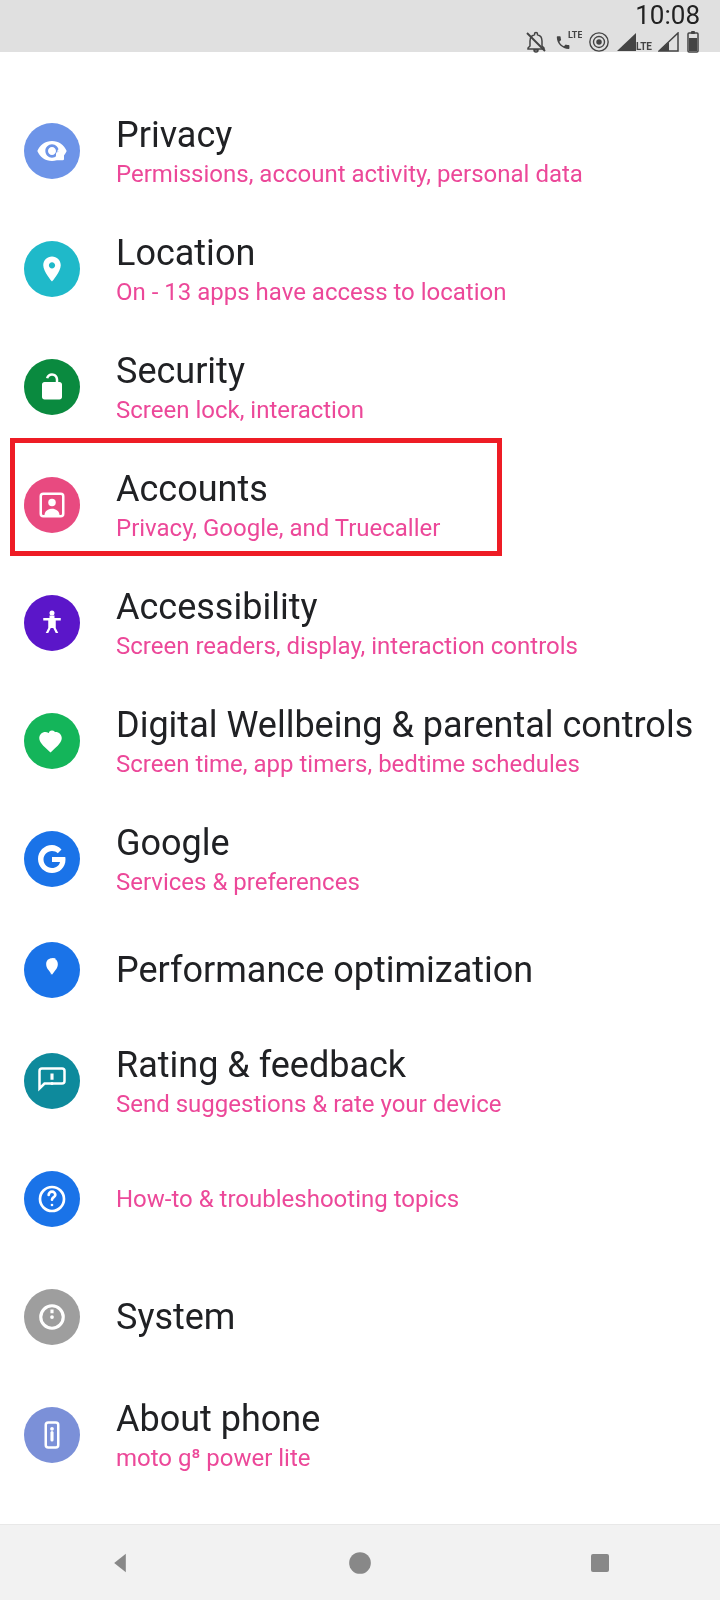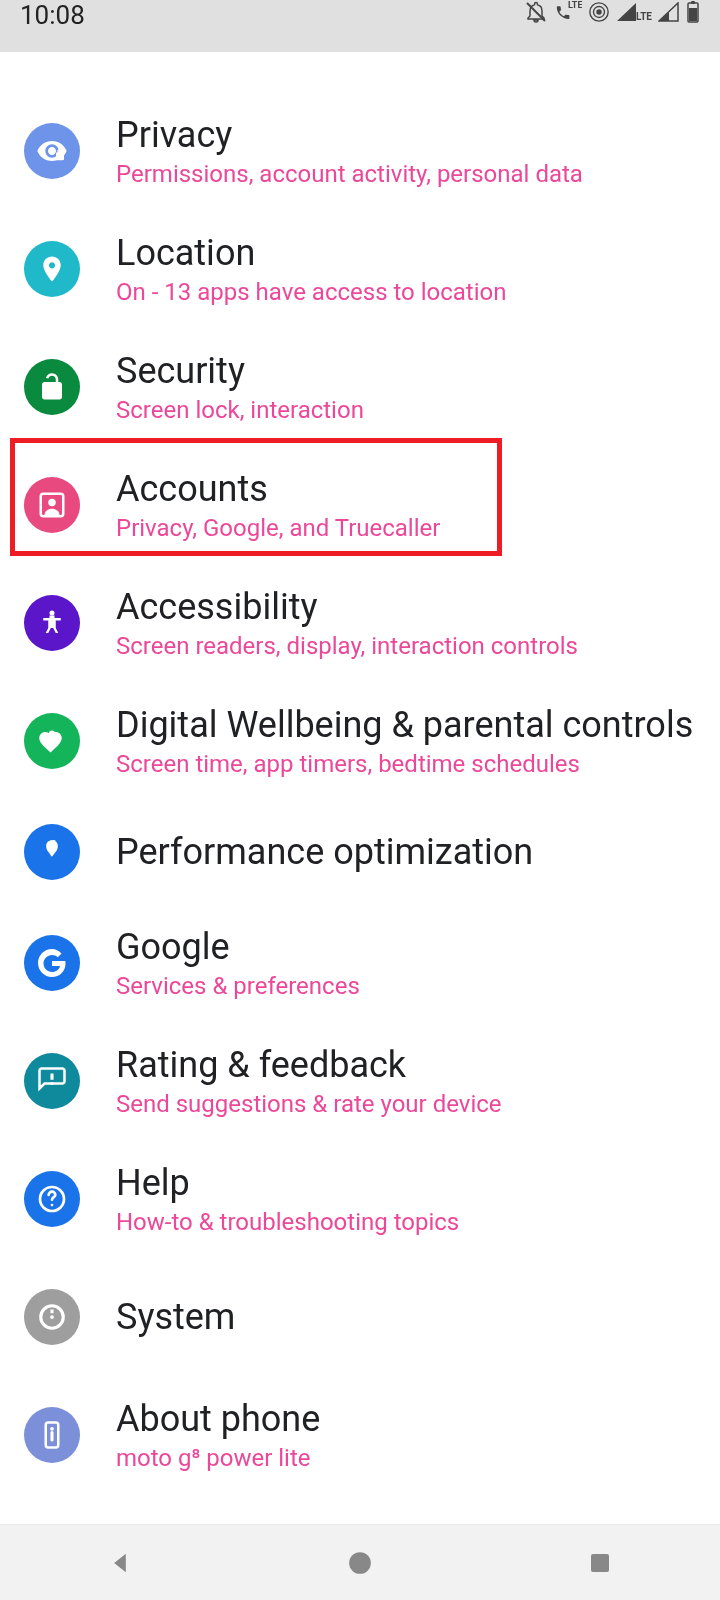--- a/index.html
+++ b/index.html
@@ -8,23 +8,24 @@
       height: 1600px;
       font-family: Roboto, -apple-system, sans-serif;
       background: #ffffff;
       overflow: hidden;
       position: relative;
     }
     .status-bar {
       height: 52px;
       background: #e0e0e0;
       display: flex;
-      align-items: flex-start;
+      align-items: flex-end;
       justify-content: space-between;
       padding: 0 20px;
+      flex-direction: column;
     }
     .status-time {
       font-size: 26px;
       color: #222;
       font-weight: 400;
     }
     .status-icons {
       display: flex;
       align-items: center;
       gap: 6px;
@@ -217,46 +218,46 @@
           <circle cx="12" cy="6" r="2.5"></circle>
           <path d="M12 21.35l-1.45-1.32C5.4 15.36 2 12.28 2 8.5 2 5.42 4.42 3 7.5 3c1.74 0 3.41.81 4.5 2.09C13.09 3.81 14.76 3 16.5 3 19.58 3 22 5.42 22 8.5c0 3.78-3.4 6.86-8.55 11.54L12 21.35z" transform="translate(0,2) scale(0.9)"></path>
         </svg>
     </div>
     <div class="item-text">
       <span class="item-title">Digital Wellbeing &amp; parental controls</span>
       <span class="item-subtitle">Screen time, app timers, bedtime schedules</span>
     </div>
   </div>
 
+  <div class="setting-item">
+    <div class="icon-circle" style="background:#fff;border:0">
+      <svg width="56" height="56" viewBox="0 0 56 56">
+          <circle cx="28" cy="28" r="28" fill="#1a73e8"></circle>
+          <path d="M28 14c-7.73 0-14 6.27-14 14s6.27 14 14 14c7.5 0 13.5-5.3 13.5-13.5 0-.9-.08-1.77-.23-2.6H28v5h8c-.7 3.5-3.8 6-8 6-4.7 0-8.5-3.8-8.5-8.5s3.8-8.5 8.5-8.5c2.3 0 4.3.9 5.8 2.3l3.7-3.7C34.7 15.6 31.5 14 28 14z" fill="#fff"></path>
+        </svg>
+    </div>
+    <div class="item-text">
+      <span class="item-title">Google</span>
+      <span class="item-subtitle">Services &amp; preferences</span>
+    </div>
+  </div>
+
   <div class="setting-item no-subtitle">
     <div class="icon-circle" style="background:#1a73e8">
       <svg width="28" height="28" viewBox="0 0 24 24" fill="#fff">
           <path d="M12 2L8 10h3v6l5-8h-3l2-6z"></path>
           <path d="M12 2c-3 0-5 2-5 5 0 2 1 4 2 5l3 4 3-4c1-1 2-3 2-5 0-3-2-5-5-5z"></path>
         </svg>
     </div>
     <div class="item-text">
       <span class="item-title">Performance optimization</span>
     </div>
   </div>
 
   <div class="setting-item">
-    <div class="icon-circle" style="background:#fff;border:0">
-      <svg width="56" height="56" viewBox="0 0 56 56">
-          <circle cx="28" cy="28" r="28" fill="#1a73e8"></circle>
-          <path d="M28 14c-7.73 0-14 6.27-14 14s6.27 14 14 14c7.5 0 13.5-5.3 13.5-13.5 0-.9-.08-1.77-.23-2.6H28v5h8c-.7 3.5-3.8 6-8 6-4.7 0-8.5-3.8-8.5-8.5s3.8-8.5 8.5-8.5c2.3 0 4.3.9 5.8 2.3l3.7-3.7C34.7 15.6 31.5 14 28 14z" fill="#fff"></path>
-        </svg>
-    </div>
-    <div class="item-text">
-      <span class="item-title">Google</span>
-      <span class="item-subtitle">Services &amp; preferences</span>
-    </div>
-  </div>
-
-  <div class="setting-item">
     <div class="icon-circle" style="background:#0e8a9c">
       <svg width="30" height="30" viewBox="0 0 24 24" fill="none" stroke="#fff" stroke-width="2">
           <path d="M20 2H4c-1.1 0-2 .9-2 2v14l4-4h14c1.1 0 2-.9 2-2V4c0-1.1-.9-2-2-2z"></path>
           <line x1="12" y1="6" x2="12" y2="11" stroke-width="2.5"></line>
           <circle cx="12" cy="14" r="1.2" fill="#fff" stroke="none"></circle>
         </svg>
     </div>
     <div class="item-text">
       <span class="item-title">Rating &amp; feedback</span>
       <span class="item-subtitle">Send suggestions &amp; rate your device</span>
@@ -265,21 +266,20 @@
 
   <div class="setting-item">
     <div class="icon-circle" style="background:#1a73e8">
       <svg width="32" height="32" viewBox="0 0 24 24" fill="none" stroke="#fff" stroke-width="2">
           <circle cx="12" cy="12" r="9"></circle>
           <path d="M9.5 9c0-1.4 1.1-2.5 2.5-2.5s2.5 1.1 2.5 2.5c0 1.5-2.5 1.8-2.5 3.5" stroke-width="2" stroke-linecap="round"></path>
           <circle cx="12" cy="16.5" r="1" fill="#fff" stroke="none"></circle>
         </svg>
     </div>
     <div class="item-text">
-      <span class="item-title">Help</span>
       <span class="item-subtitle">How-to &amp; troubleshooting topics</span>
     </div>
   </div>
 
   <div class="setting-item">
     <div class="icon-circle" style="background:#9e9e9e">
       <svg width="30" height="30" viewBox="0 0 24 24" fill="none" stroke="#fff" stroke-width="2.5">
           <circle cx="12" cy="12" r="9"></circle>
           <circle cx="12" cy="12" r="1.5" fill="#fff" stroke="none"></circle>
           <line x1="12" y1="6" x2="12" y2="9"></line>

